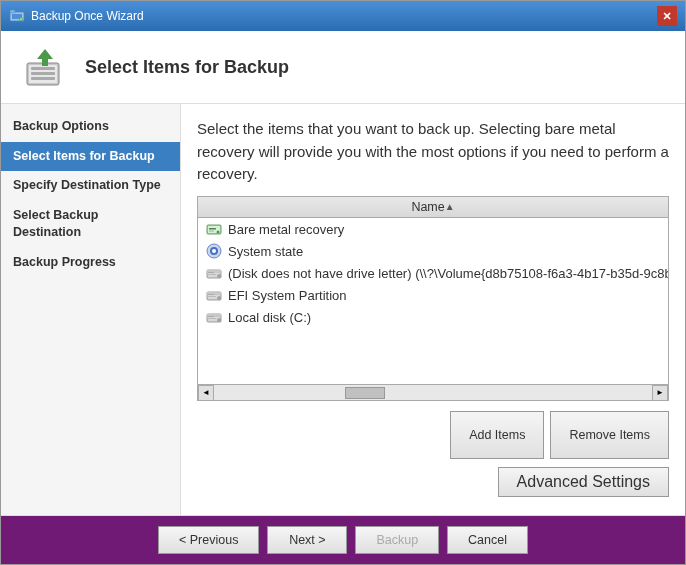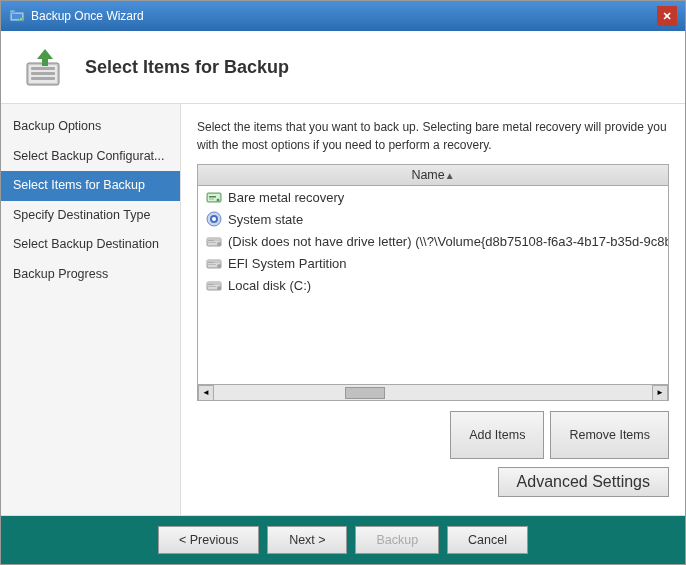--- a/index.html
+++ b/index.html
@@ -89,41 +89,42 @@
       flex: 1;
       overflow: hidden;
     }
     .sidebar {
       width: 180px;
       background: #f5f5f5;
       border-right: 1px solid #ddd;
       padding: 8px 0;
       flex-shrink: 0;
       overflow-y: auto;
+      font-weight: bold;
     }
     .sidebar-item {
       padding: 6px 12px;
       cursor: pointer;
       color: #333;
       font-size: 12.5px;
       line-height: 1.4;
     }
     .sidebar-item.active {
       background: #3a7fc1;
       color: white;
     }
     .content-area {
       flex: 1;
       padding: 14px 16px;
       display: flex;
       flex-direction: column;
       overflow: hidden;
     }
     .description {
-      font-size: 12px;
+      font-size: 15px;
       color: #333;
       margin-bottom: 10px;
       line-height: 1.5;
     }
     .list-container {
       border: 1px solid #aaa;
       flex: 1;
       overflow: hidden;
       display: flex;
       flex-direction: column;
@@ -231,21 +232,21 @@
     .btn-advanced {
       padding: 5px 18px;
       font-size: 16px;
       border: 1px solid #999;
       background: linear-gradient(to bottom, #f5f5f5, #e0e0e0);
       cursor: pointer;
       color: #333;
       min-width: 140px;
     }
     .footer {
-      background: #0f766e;
+      background: #701a75;
       border-top: 1px solid #ddd;
       padding: 10px 16px;
       display: flex;
       justify-content: center;
       gap: 8px;
       flex-shrink: 0;
     }
     .footer .btn {
       min-width: 80px;
       padding: 6px 20px;
@@ -285,21 +286,20 @@
         <rect x="21" y="16" width="6" height="7" fill="#4a9a4a"></rect>
       </svg>
     </div>
     <div class="header-title">Select Items for Backup</div>
   </div>
 
   <div class="main-content">
 
     <div class="sidebar">
       <div class="sidebar-item">Backup Options</div>
-      <div class="sidebar-item">Select Backup Configurat...</div>
       <div class="sidebar-item active">Select Items for Backup</div>
       <div class="sidebar-item">Specify Destination Type</div>
       <div class="sidebar-item">Select Backup Destination</div>
       <div class="sidebar-item">Backup Progress</div>
     </div>
 
     <div class="content-area">
       <div class="description">Select the items that you want to back up. Selecting bare metal recovery will provide you with the most options if you need to perform a recovery.</div>
 
       <div class="list-container">

